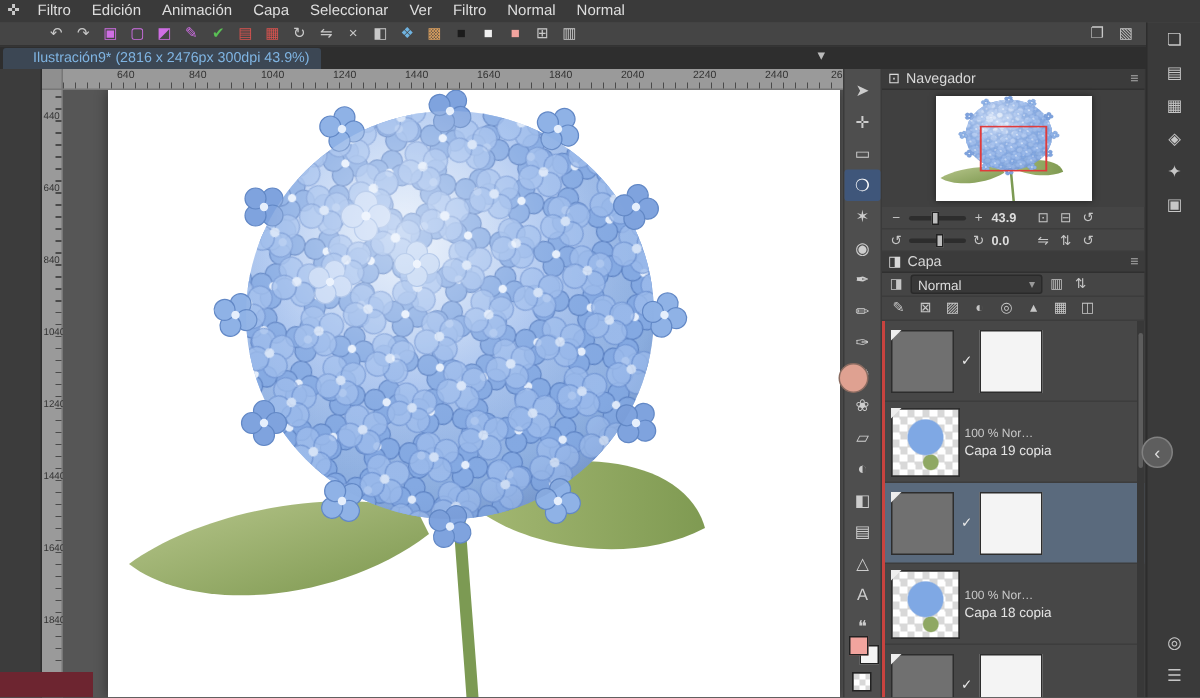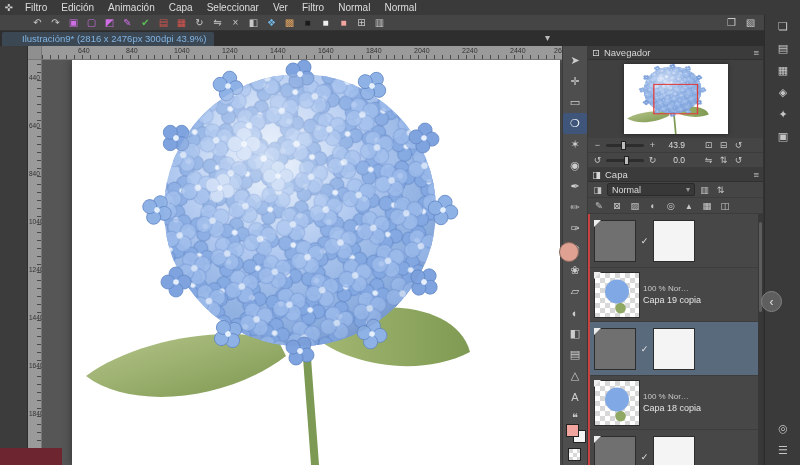--- a/index.html
+++ b/index.html
@@ -47,21 +47,21 @@
   .phead{height:14px;background:#3b3b3b;display:flex;align-items:center;color:#d8d8d8;font-size:9.5px;padding:0 4px;gap:4px;border-bottom:1px solid #303030;}
   .phead .pmenu{margin-left:auto;color:#aaa;}
   .navthumb-wrap{height:78px;background:#404040;display:flex;align-items:center;justify-content:center;}
   .navthumb{width:104px;height:70px;background:#fff;box-shadow:0 0 4px rgba(0,0,0,.5);}
   .navsvg{display:block;width:104px;height:70px;}
   .nrow{height:15px;display:flex;align-items:center;gap:2px;padding:0 3px;border-bottom:1px solid #3c3c3c;}
   .nbtn{width:13px;height:12px;display:flex;align-items:center;justify-content:center;color:#c6c6c6;font-size:9px;border-radius:2px;}
   .nslider{position:relative;width:38px;height:3px;background:#2d2d2d;border-radius:2px;}
   .nthumb{position:absolute;top:-3px;width:5px;height:9px;background:#bdbdbd;border:1px solid #222;}
   .nthumb.z{left:15px;} .nthumb.r{left:18px;}
-  .nval{width:24px;text-align:right;color:#ddd;font-size:8.5px;margin-right:15px;}
+  .nval{width:24px;color:#ddd;font-size:8.5px;margin-right:2px;font-weight:bold;}
 
   .blendrow{height:16px;display:flex;align-items:center;gap:3px;padding:0 3px;border-bottom:1px solid #3c3c3c;}
   .blendsel{width:88px;height:13px;background:#383838;border:1px solid #2a2a2a;color:#ddd;font-size:9px;display:flex;align-items:center;padding:0 4px;border-radius:2px;}
   .blendsel .carat{margin-left:auto;color:#999;font-size:8px;}
   .ltools{height:16px;display:flex;align-items:center;gap:4px;padding:0 4px;border-bottom:1px solid #3c3c3c;color:#c6c6c6;}
   .lti{width:14px;height:13px;display:flex;align-items:center;justify-content:center;font-size:9.5px;border-radius:2px;}
 
   .llist{position:relative;height:251px;background:#474747;border-left:2px solid #c8433f;overflow:hidden;}
   .lrow{height:54px;display:flex;align-items:center;gap:3px;padding:0 4px;border-bottom:1px solid #3d3d3d;}
   .lrow.selected{background:#5a6a7d;}

